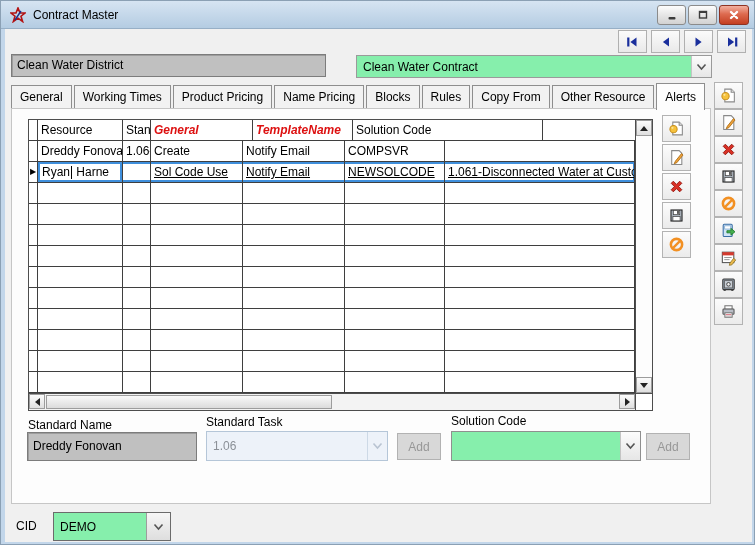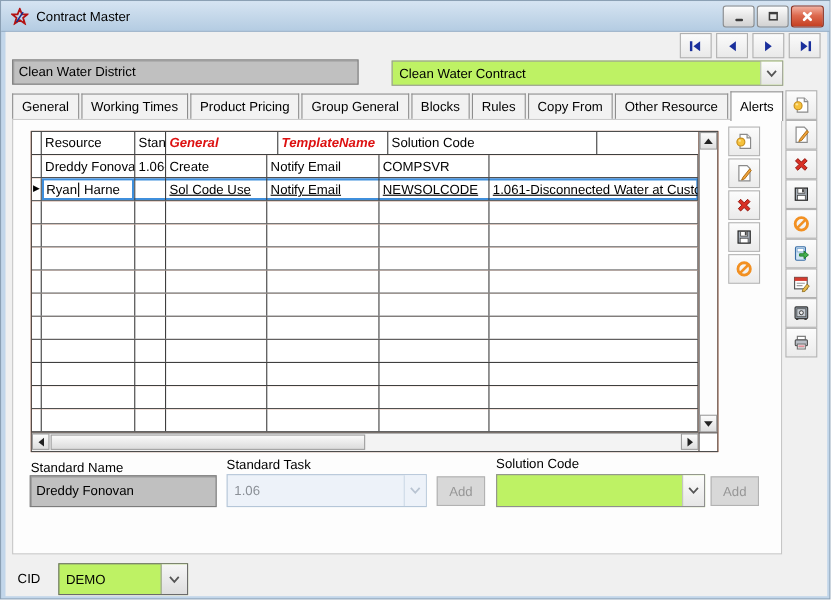--- a/index.html
+++ b/index.html
@@ -19,33 +19,33 @@
   .winbtn.max{left:687px;width:29px;}
   .winbtn.close{left:718px;width:30px;background:linear-gradient(#f2b0a0,#dd6a4f 45%,#c43f22);border-color:#8e3323;}
   
   .body-bg{position:absolute;left:4px;top:28px;width:747px;height:513px;background:#f0f0f0;}
   
   .navbtn{position:absolute;top:29px;width:29px;height:23px;border:1px solid #b0b0b0;
     background:linear-gradient(#fbfbfb,#e9e9e9);display:flex;align-items:center;justify-content:center;padding:0;}
   
   .district{position:absolute;left:10px;top:53px;width:315px;height:23px;background:#c0c0c0;
     border:1px solid #7c7c7c;box-shadow:inset 1px 1px 0 rgba(0,0,0,.18);padding:3px 5px;white-space:nowrap;overflow:hidden;}
-  .combo{position:absolute;background:#bef264;border:1px solid #9a9a9a;display:flex;align-items:center;}
+  .combo{position:absolute;background:#86efac;border:1px solid #9a9a9a;display:flex;align-items:center;}
   .combo .val{flex:1;padding:0 6px;white-space:nowrap;overflow:hidden;}
   .combo .dd{width:20px;align-self:stretch;border-left:1px solid #c4c4c4;background:linear-gradient(#fcfcfc,#e6e6e6);
     display:flex;align-items:center;justify-content:center;}
   .contract{left:355px;top:54px;width:356px;height:23px;}
   
   .tabstrip{position:absolute;left:10px;top:84px;height:23px;display:flex;align-items:flex-end;z-index:3;}
   .tab{height:23px;margin-right:2px;padding:4px 8px 0;background:#f2f2f2;border:1px solid #8e8e8e;border-bottom:none;
     white-space:nowrap;}
   .tab.active{background:#fdfdfd;height:27px;margin-top:-4px;padding-top:6px;position:relative;top:2px;z-index:4;}
   .page{position:absolute;left:10px;top:107px;width:700px;height:396px;background:#fdfdfd;border:1px solid #c6c6c6;z-index:1;}
   
-  .grid{position:absolute;left:27px;top:118px;width:625px;height:292px;background:#c2410c;border:1px solid #4d4d4d;z-index:2;}
+  .grid{position:absolute;left:27px;top:118px;width:625px;height:292px;background:#404040;border:1px solid #4d4d4d;z-index:2;}
   .grid-main{position:absolute;left:0;top:0;right:17px;bottom:17px;overflow:hidden;}
   .grow{display:flex;height:21px;border-bottom:1px solid #3f3f3f;background:#fff;}
   .gcell{height:100%;border-right:1px solid #3f3f3f;padding:3px 0 0 3px;white-space:nowrap;overflow:hidden;flex:0 0 auto;}
   .gcell.marker{width:9px;padding:0;text-align:center;}
   .ghead .gcell{font-size:12px;}
   .ghead .gcell.red{color:var(--red,#dd1111);font-weight:bold;font-style:italic;}
   .grow .row-cells{display:flex;flex:1;height:100%;}
   .grow.selected .row-cells{box-shadow:inset 0 2px 0 var(--sel,#3f8fdc),inset 0 -2px 0 var(--sel,#3f8fdc),
      inset 2px 0 0 var(--sel,#3f8fdc),inset -2px 0 0 var(--sel,#3f8fdc);text-decoration:underline;}
   .gcell.editing{position:relative;padding:0;}
@@ -144,21 +144,21 @@
         <svg width="11" height="8" viewBox="0 0 11 8">
           <polyline class="chev" points="1.5,1.5 5.5,6 9.5,1.5"></polyline>
         </svg>
       </span>
   </div>
 
   <div class="tabstrip" id="tabStrip">
       <div class="tab">General</div>
       <div class="tab">Working Times</div>
       <div class="tab">Product Pricing</div>
-      <div class="tab">Group General</div>
+      <div class="tab">Name Pricing</div>
       <div class="tab">Blocks</div>
       <div class="tab">Rules</div>
       <div class="tab">Copy From</div>
       <div class="tab">Other Resource</div>
       <div class="tab active">Alerts</div>
     </div>
   <div class="page"></div>
 
   <div class="grid">
     <div class="grid-main">

